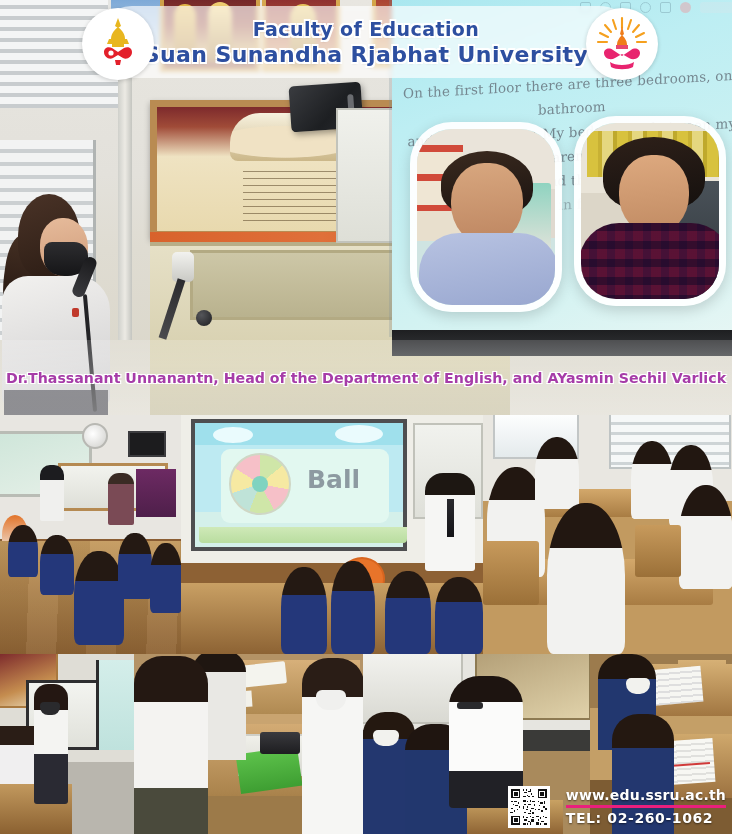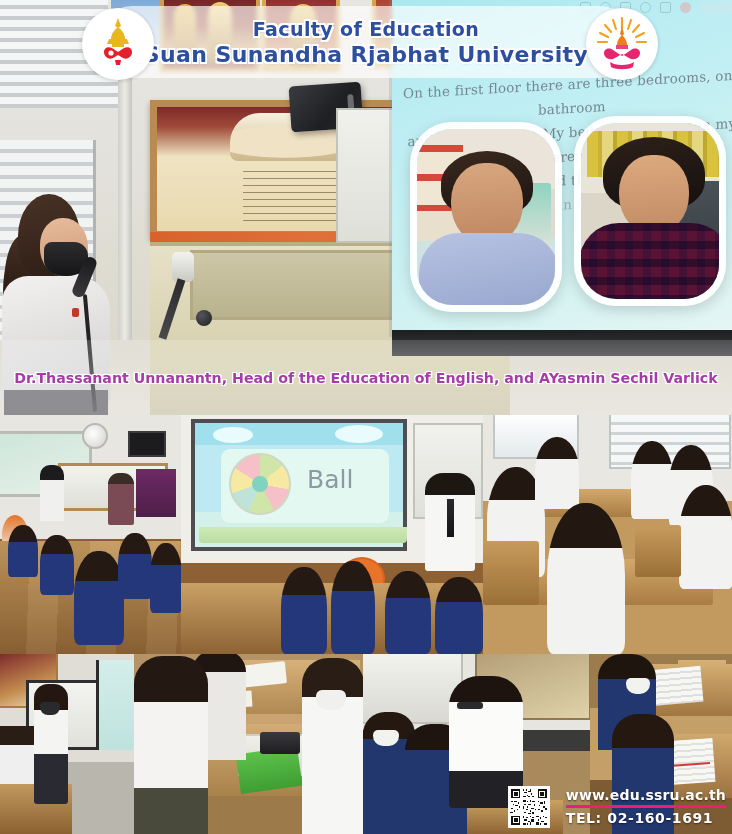--- a/index.html
+++ b/index.html
@@ -349,21 +349,21 @@
     font-size: 14.2px;
     white-space: nowrap;
     text-shadow:
       -1.3px -1.3px 0 #fff, 1.3px -1.3px 0 #fff,
       -1.3px 1.3px 0 #fff, 1.3px 1.3px 0 #fff;
   }
   .cap-line.c1 { color: #a63ca8; }
   .cap-line.c2 { color: #3a31c4; }
 
   
-  .grid-mid { position: absolute; left:0; top: 415px; width: 676px; height: 239px; }
+  .grid-mid { position: absolute; left:0; top: 415px; width: 676px; height: 239px; font-weight: bold; }
   .grid-bot { position: absolute; left:0; top: 654px; width: 732px; height: 180px; }
   .cell { position: absolute; top: 0; height: 100%; overflow: hidden; background:#ddd; }
 
   
   .m1 { left: 0; width: 181px; }
   .m1-bg { position:absolute; inset:0;
     background: linear-gradient(180deg,#e8e6e1 0 52%, #8b5e34 52% 100%); }
   .m1-board { position:absolute; left:-4px; top:16px; width:96px; height:66px;
     background: linear-gradient(160deg,#cfe6da,#e6f0e8); border:3px solid #b9bcb5; }
   .m1-fan { position:absolute; left:82px; top:8px; width:26px; height:26px;
@@ -686,21 +686,21 @@
       <path d="M36 18 L38 26 L36 28 L34 26 Z" fill="#ef7d1a"></path>
       <path d="M36 27 C32 31 31 34 31 37 L41 37 C41 34 40 31 36 27 Z" fill="#ef7d1a"></path>
       <rect x="30" y="37" width="12" height="4" fill="#e8476f"></rect>
       <path d="M18 45 C18 41 23 39 27 42 L36 48 L45 42 C49 39 54 41 54 45
                C54 50 48 53 43 50 L36 46 L29 50 C24 53 18 50 18 45 Z" fill="#e8246f"></path>
       <path d="M24 54 C29 58 43 58 48 54 L47 59 C42 62 30 62 25 59 Z" fill="#e8246f"></path>
     </svg>
   </div>
 
   <div class="caption">
-    <div class="cap-line c1">Dr.Thassanant Unnanantn, Head of the Education of English, and AYasmin Sechil Varlick</div>
+    <div class="cap-line c1">Dr.Thassanant Unnanantn, Head of the Department of English, and AYasmin Sechil Varlick</div>
   </div>
 
   <div class="grid-mid">
 
     <div class="cell m1">
       <div class="m1-bg"></div>
       <div class="m1-board"></div>
       <div class="m1-fan"></div>
       <div class="m1-tv"></div>
       <div class="m1-wb"></div>
@@ -887,17 +887,17 @@
         <rect x="21" y="24" width="1" height="1"></rect>
           <rect x="24" y="25" width="2" height="1"></rect>
         <rect x="20" y="26" width="2" height="2"></rect>
           <rect x="26" y="27" width="2" height="1"></rect>
         <rect x="23" y="27" width="1" height="1"></rect>
       </g>
     </svg>
     <div class="contact">
       <div class="contact-url">www.edu.ssru.ac.th</div>
       <div class="contact-rule"></div>
-      <div class="contact-tel">TEL: 02-160-1691</div>
+      <div class="contact-tel">TEL: 02-260-1062</div>
     </div>
   </div>
 
 </div>
 
 </body></html>

